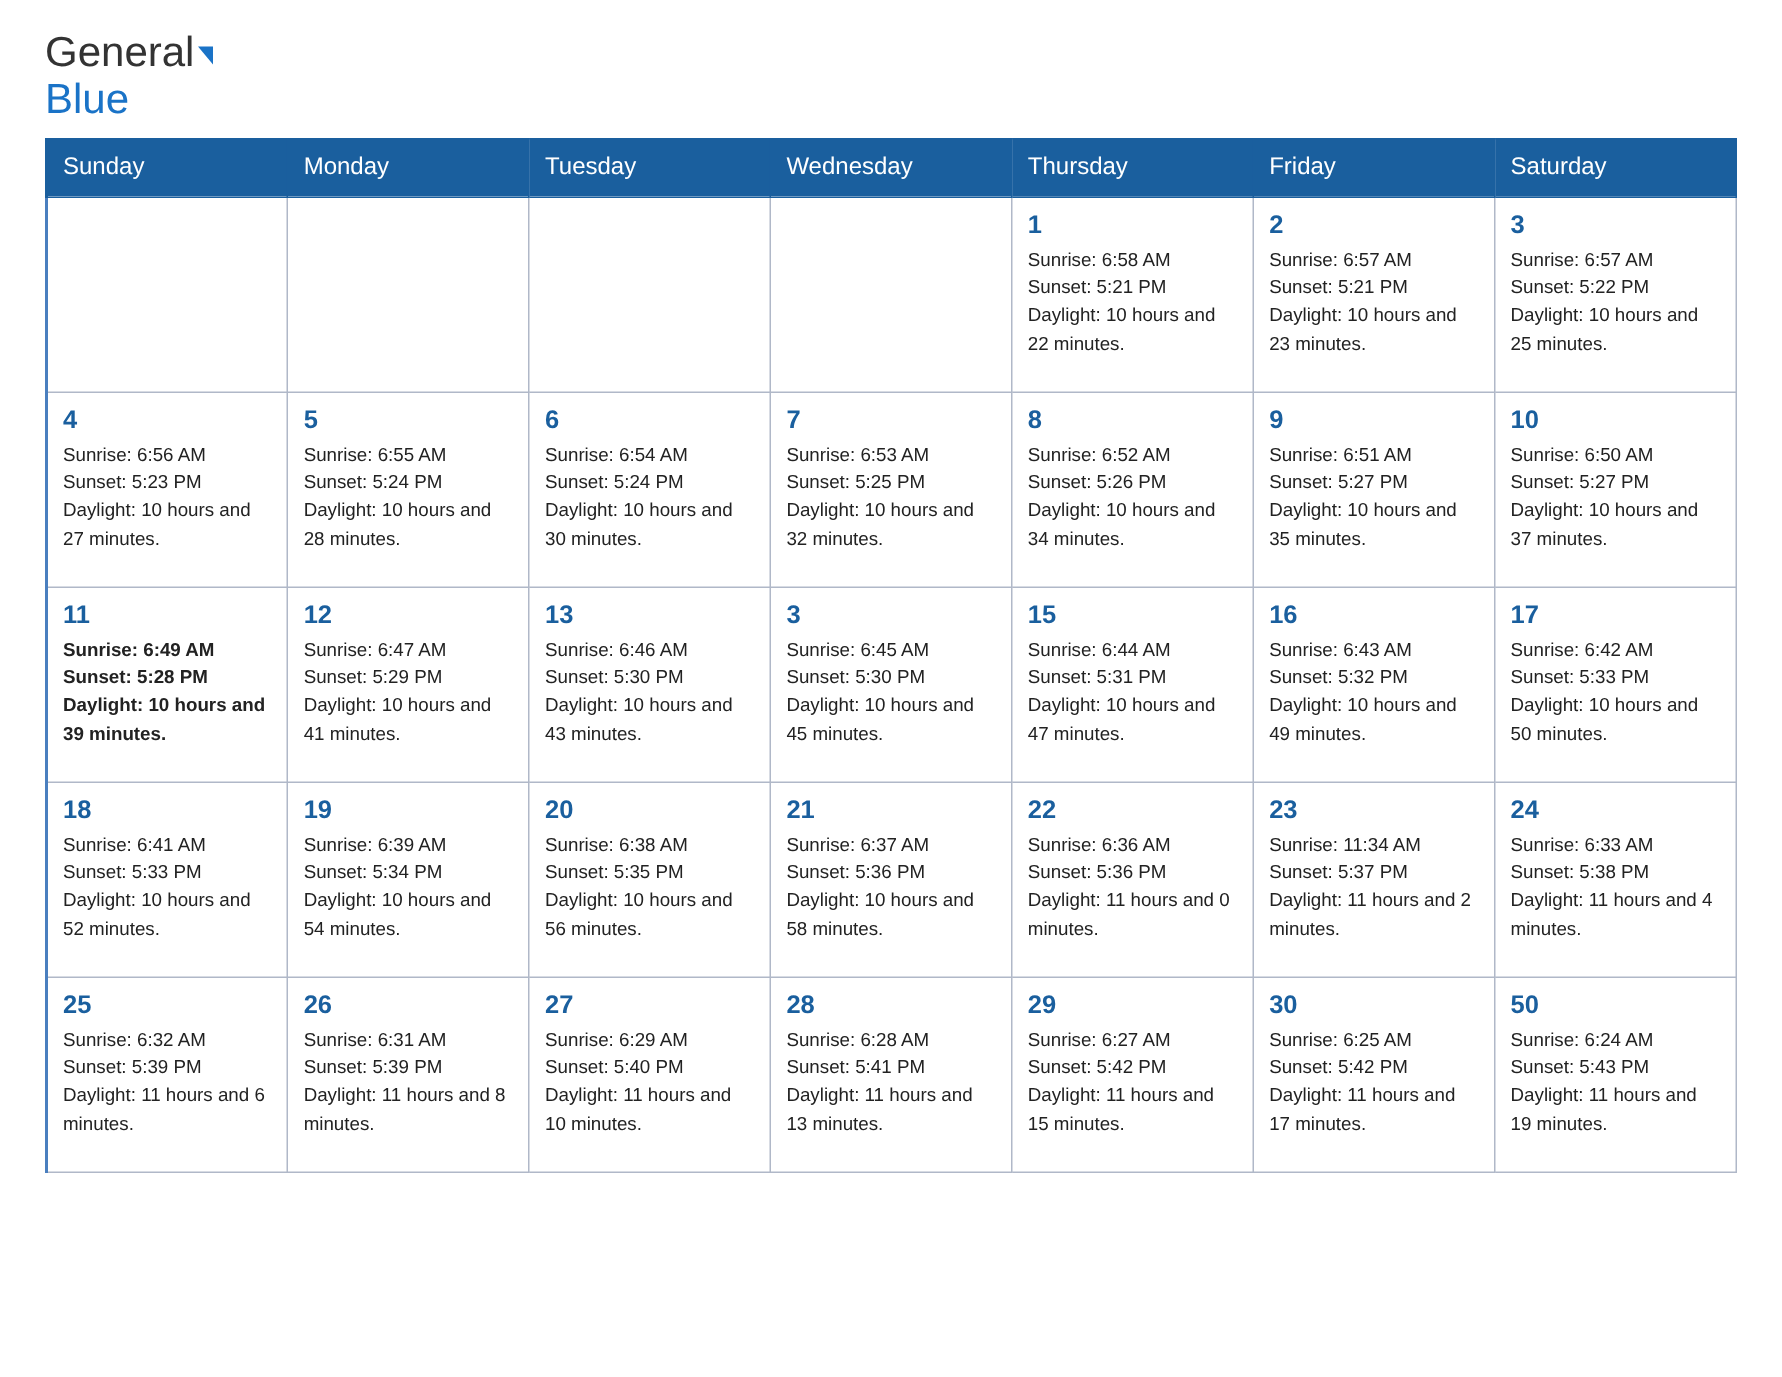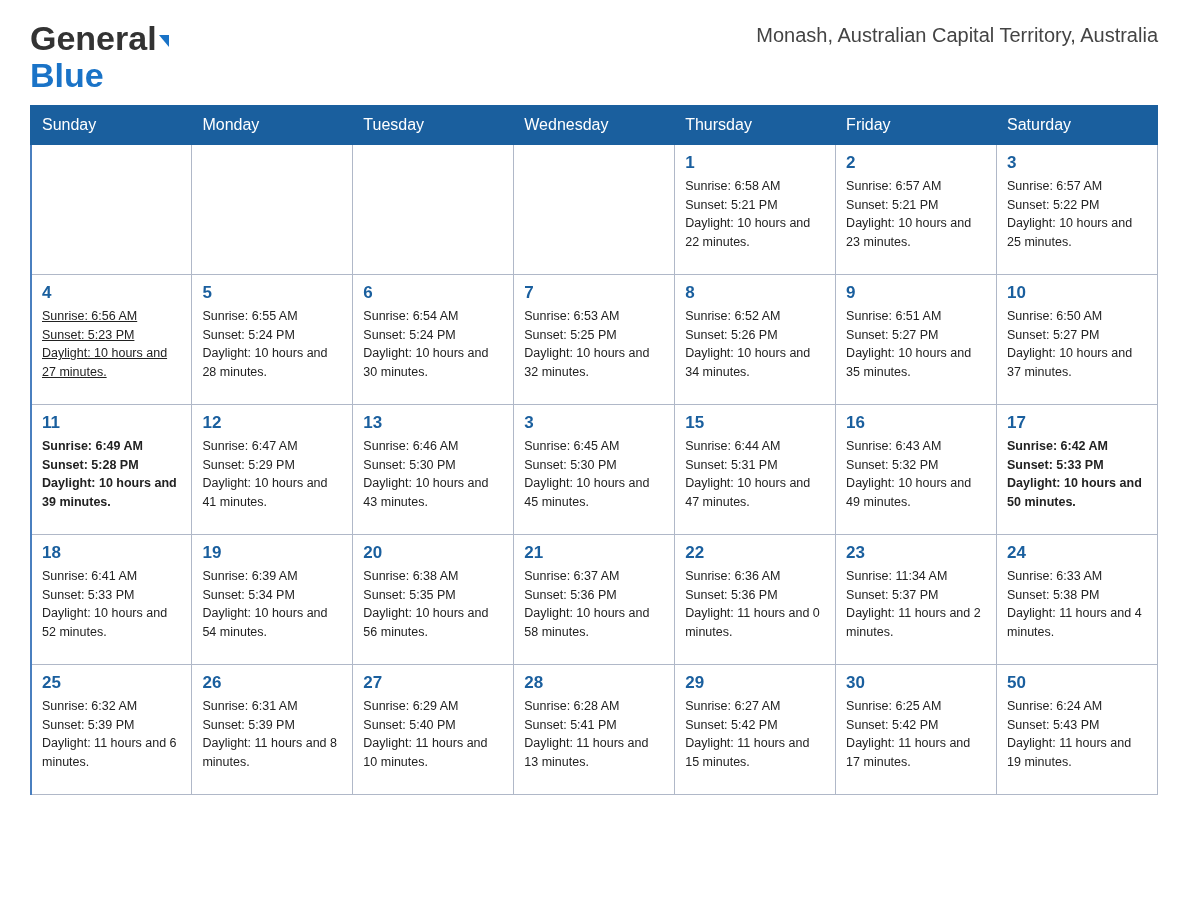--- a/index.html
+++ b/index.html
@@ -15,22 +15,22 @@
       justify-content: space-between;
       align-items: flex-start;
       margin-bottom: 10px;
     }
     .logo-area {
       display: flex;
       flex-direction: column;
       align-items: flex-start;
     }
     .logo-text {
-      font-size: 34px;
-      font-weight: bold;
+      font-size: 28px;
+      font-weight: normal;
       color: #333;
       line-height: 1.1;
     }
     .logo-text span.blue {
       color: #1a73c7;
     }
     .logo-triangle {
       display: inline-block;
       width: 0;
       height: 0;
@@ -102,21 +102,20 @@
 <body>
 
 <div class="header-area">
   <div class="logo-area">
     <div class="logo-text">
       General<span class="logo-triangle"></span><br>
       <span class="blue">Blue</span>
     </div>
   </div>
   <div class="title-area">
-    <div class="location-title">Monash, Australian Capital Territory, Australia</div>
   </div>
 </div>
 
 <table class="calendar-table">
   <thead>
     <tr>
     <th>Sunday</th>
         <th>Monday</th>
         <th>Tuesday</th>
         <th>Wednesday</th>
@@ -146,21 +145,21 @@
         <td>
           <span class="day-number">3</span>
           <div class="day-info" style="white-space: pre-line;">Sunrise: 6:57 AM
 Sunset: 5:22 PM
 Daylight: 10 hours and 25 minutes.</div>
         </td>
       </tr>
       <tr>
         <td>
           <span class="day-number">4</span>
-          <div class="day-info" style="white-space: pre-line; text-decoration: underline;">Sunrise: 6:56 AM
+          <div class="day-info" style="white-space: pre-line;">Sunrise: 6:56 AM
 Sunset: 5:23 PM
 Daylight: 10 hours and 27 minutes.</div>
         </td>
         <td>
           <span class="day-number">5</span>
           <div class="day-info" style="white-space: pre-line;">Sunrise: 6:55 AM
 Sunset: 5:24 PM
 Daylight: 10 hours and 28 minutes.</div>
         </td>
         <td>
@@ -226,21 +225,21 @@
 Daylight: 10 hours and 47 minutes.</div>
         </td>
         <td>
           <span class="day-number">16</span>
           <div class="day-info" style="white-space: pre-line;">Sunrise: 6:43 AM
 Sunset: 5:32 PM
 Daylight: 10 hours and 49 minutes.</div>
         </td>
         <td>
           <span class="day-number">17</span>
-          <div class="day-info" style="white-space: pre-line; font-weight: bold;">Sunrise: 6:42 AM
+          <div class="day-info" style="white-space: pre-line;">Sunrise: 6:42 AM
 Sunset: 5:33 PM
 Daylight: 10 hours and 50 minutes.</div>
         </td>
       </tr>
       <tr>
         <td>
           <span class="day-number">18</span>
           <div class="day-info" style="white-space: pre-line;">Sunrise: 6:41 AM
 Sunset: 5:33 PM
 Daylight: 10 hours and 52 minutes.</div>

